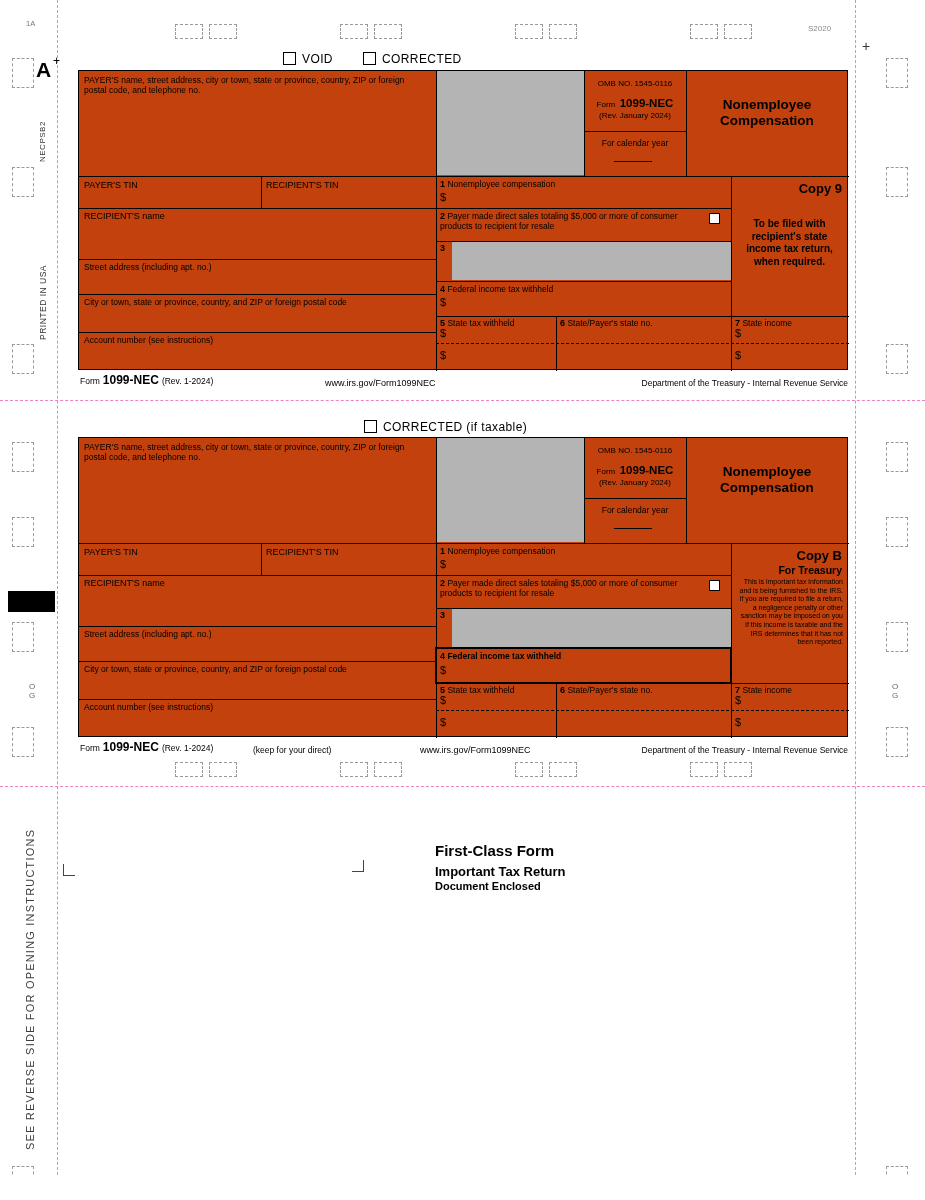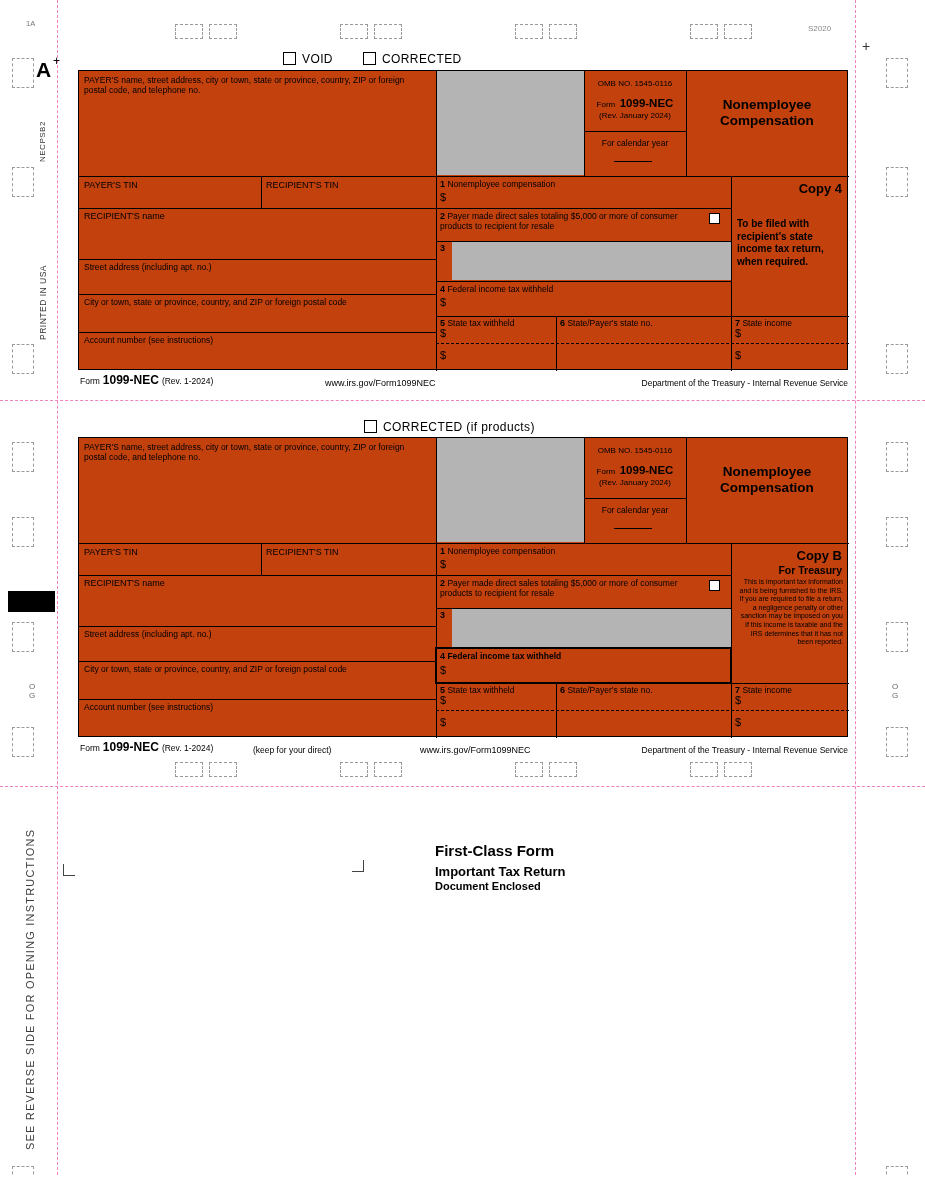--- a/index.html
+++ b/index.html
@@ -17,21 +17,21 @@
   .lhd { position:absolute; height:0; border-top:1px dashed #000; }
   .shade { position:absolute; background:var(--gray); }
   .lbl { position:absolute; font-size:8.5px; line-height:10px; }
   .lbl .bn { font-weight:bold; font-size:9px; }
   .dol { position:absolute; font-size:11px; line-height:11px; }
   .cb { position:absolute; width:13px; height:13px; border:1.5px solid #000; background:#fff; }
   .cbrow-lbl { position:absolute; font-size:12px; letter-spacing:.4px; }
   .title { position:absolute; font-weight:bold; font-size:13.5px; line-height:16px; text-align:center; }
   .copycol { position:absolute; left:652px; top:105px; width:117px; height:139px; overflow:hidden; }
   .copy-label { text-align:right; padding:5px 6px 0 0; font-weight:bold; font-size:13px; line-height:15px; }
-  .copy-note { margin-top:22px; text-align:left; padding:0 6px; font-weight:bold; font-size:10px; line-height:12.5px; }
+  .copy-note { margin-top:22px; text-align:center; padding:0 6px; font-weight:bold; font-size:10px; line-height:12.5px; }
   .for-recipient { text-align:right; padding:1px 6px 0 0; font-weight:bold; font-size:10.5px; line-height:12px; }
   .recip-notice { margin-top:2px; text-align:right; padding:0 5px 0 8px; font-size:7px; line-height:8.6px; }
   .footer { position:absolute; font-size:8.5px; line-height:12px; }
   .footer .fnum { font-weight:bold; font-size:12px; }
   .vtext { position:absolute; writing-mode:vertical-rl; transform:rotate(180deg); width:14px; color:#333; }
   .og { font-size:8px; line-height:9px; color:#666; text-align:center; width:10px; }
   .thickbox { position:absolute; border:2px solid #000; background:transparent; }
 </style>
 </head>
 <body>
@@ -158,35 +158,35 @@
 
     <div class="lbl" style="left:361px;top:247px"><span class="bn">5</span> <span>State tax withheld</span></div>
     <div class="dol" style="left:361px;top:257px">$</div>
     <div class="dol" style="left:361px;top:279px">$</div>
     <div class="lbl" style="left:481px;top:247px"><span class="bn">6</span> <span>State/Payer's state no.</span></div>
     <div class="lbl" style="left:656px;top:247px"><span class="bn">7</span> <span>State income</span></div>
     <div class="dol" style="left:656px;top:257px">$</div>
     <div class="dol" style="left:656px;top:279px">$</div>
 
     <div class="copycol">
-      <div class="copy-label">Copy 4</div>
+      <div class="copy-label">Copy 9</div>
       <div class="copy-note">To be filed with recipient's state income tax return, when required.</div>
     </div>
   </section>
 
   <div class="footer" style="left:80px;top:374px;display:flex;align-items:baseline;gap:3px">
     <span>Form</span>
     <span class="fnum">1099-NEC</span>
     <span>(Rev. 1-2024)</span>
   </div>
   <div class="footer" style="left:325px;top:377px;font-size:9px">www.irs.gov/Form1099NEC</div>
   <div class="footer" style="left:555px;top:377px;width:293px;text-align:right">Department of the Treasury - Internal Revenue Service</div>
 
   <div class="cb" style="left:364px;top:420px"></div>
-  <div class="cbrow-lbl" style="left:383px;top:420px">CORRECTED (if products)</div>
+  <div class="cbrow-lbl" style="left:383px;top:420px">CORRECTED (if taxable)</div>
 
   <section class="form-copy" style="top:437px">
     <div class="shade" style="left:358px;top:0;width:147px;height:104px"></div>
     <div class="shade" style="left:373px;top:171px;width:279px;height:38px"></div>
 
     <div class="lv" style="left:357px;top:0;height:300px"></div>
     <div class="lv" style="left:505px;top:0;height:105px"></div>
     <div class="lv" style="left:607px;top:0;height:105px"></div>
     <div class="lv" style="left:182px;top:105px;height:32px"></div>
     <div class="lv" style="left:652px;top:105px;height:195px"></div>

